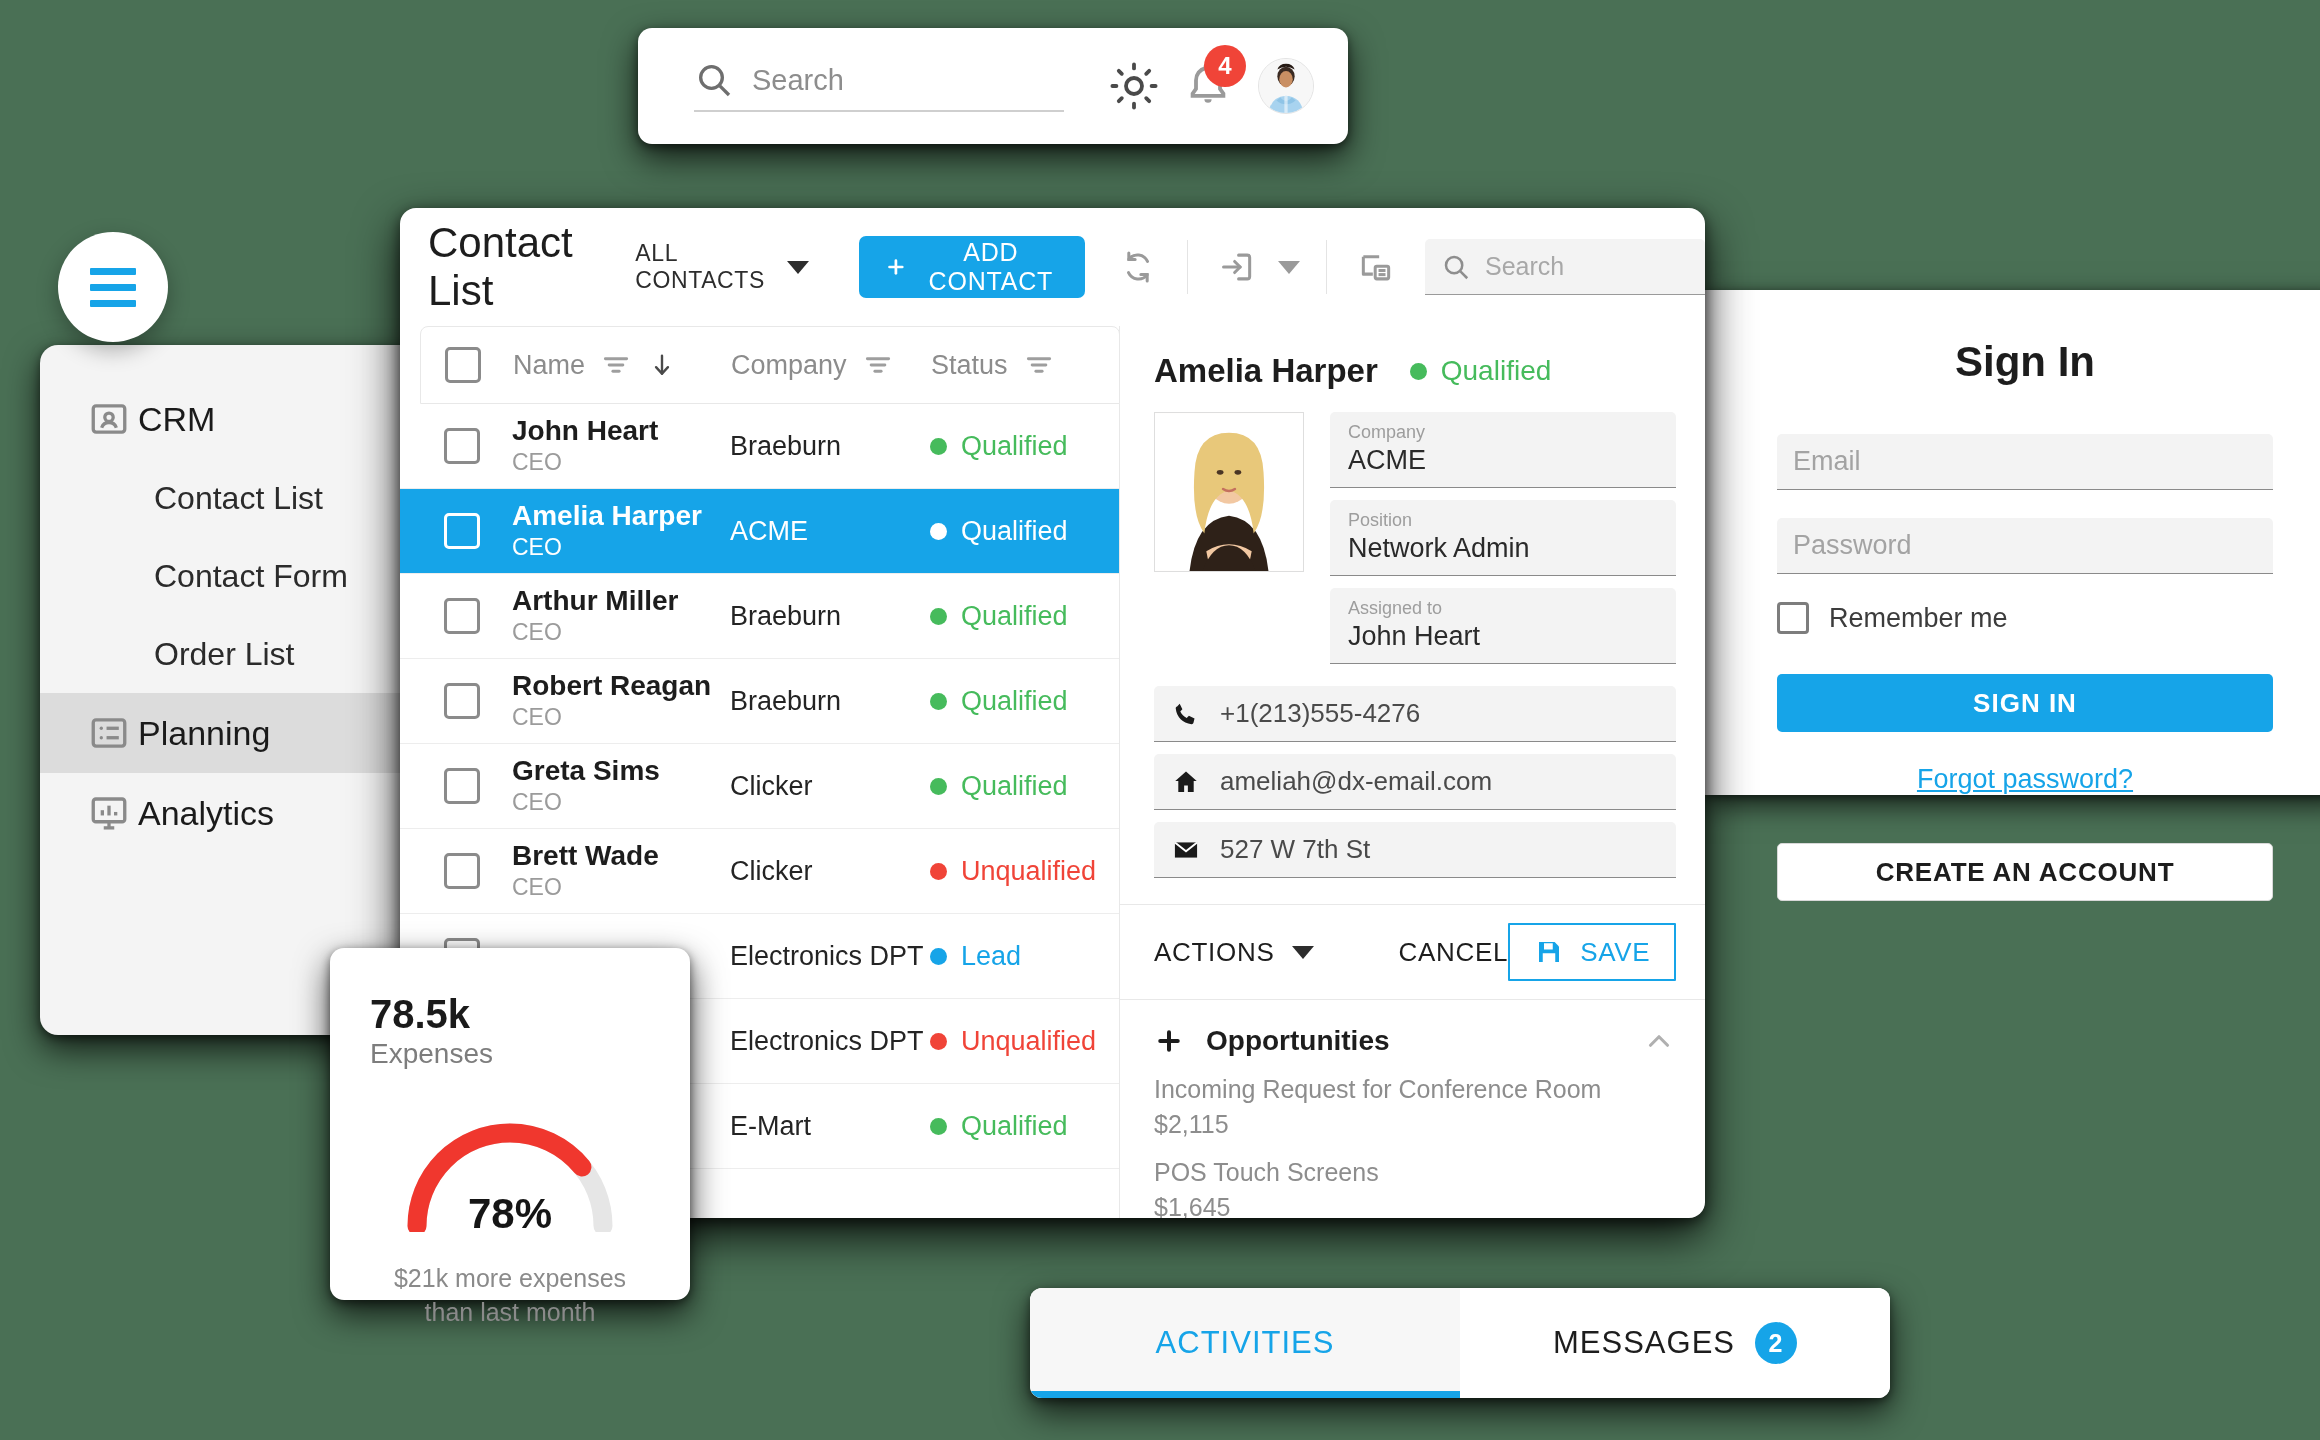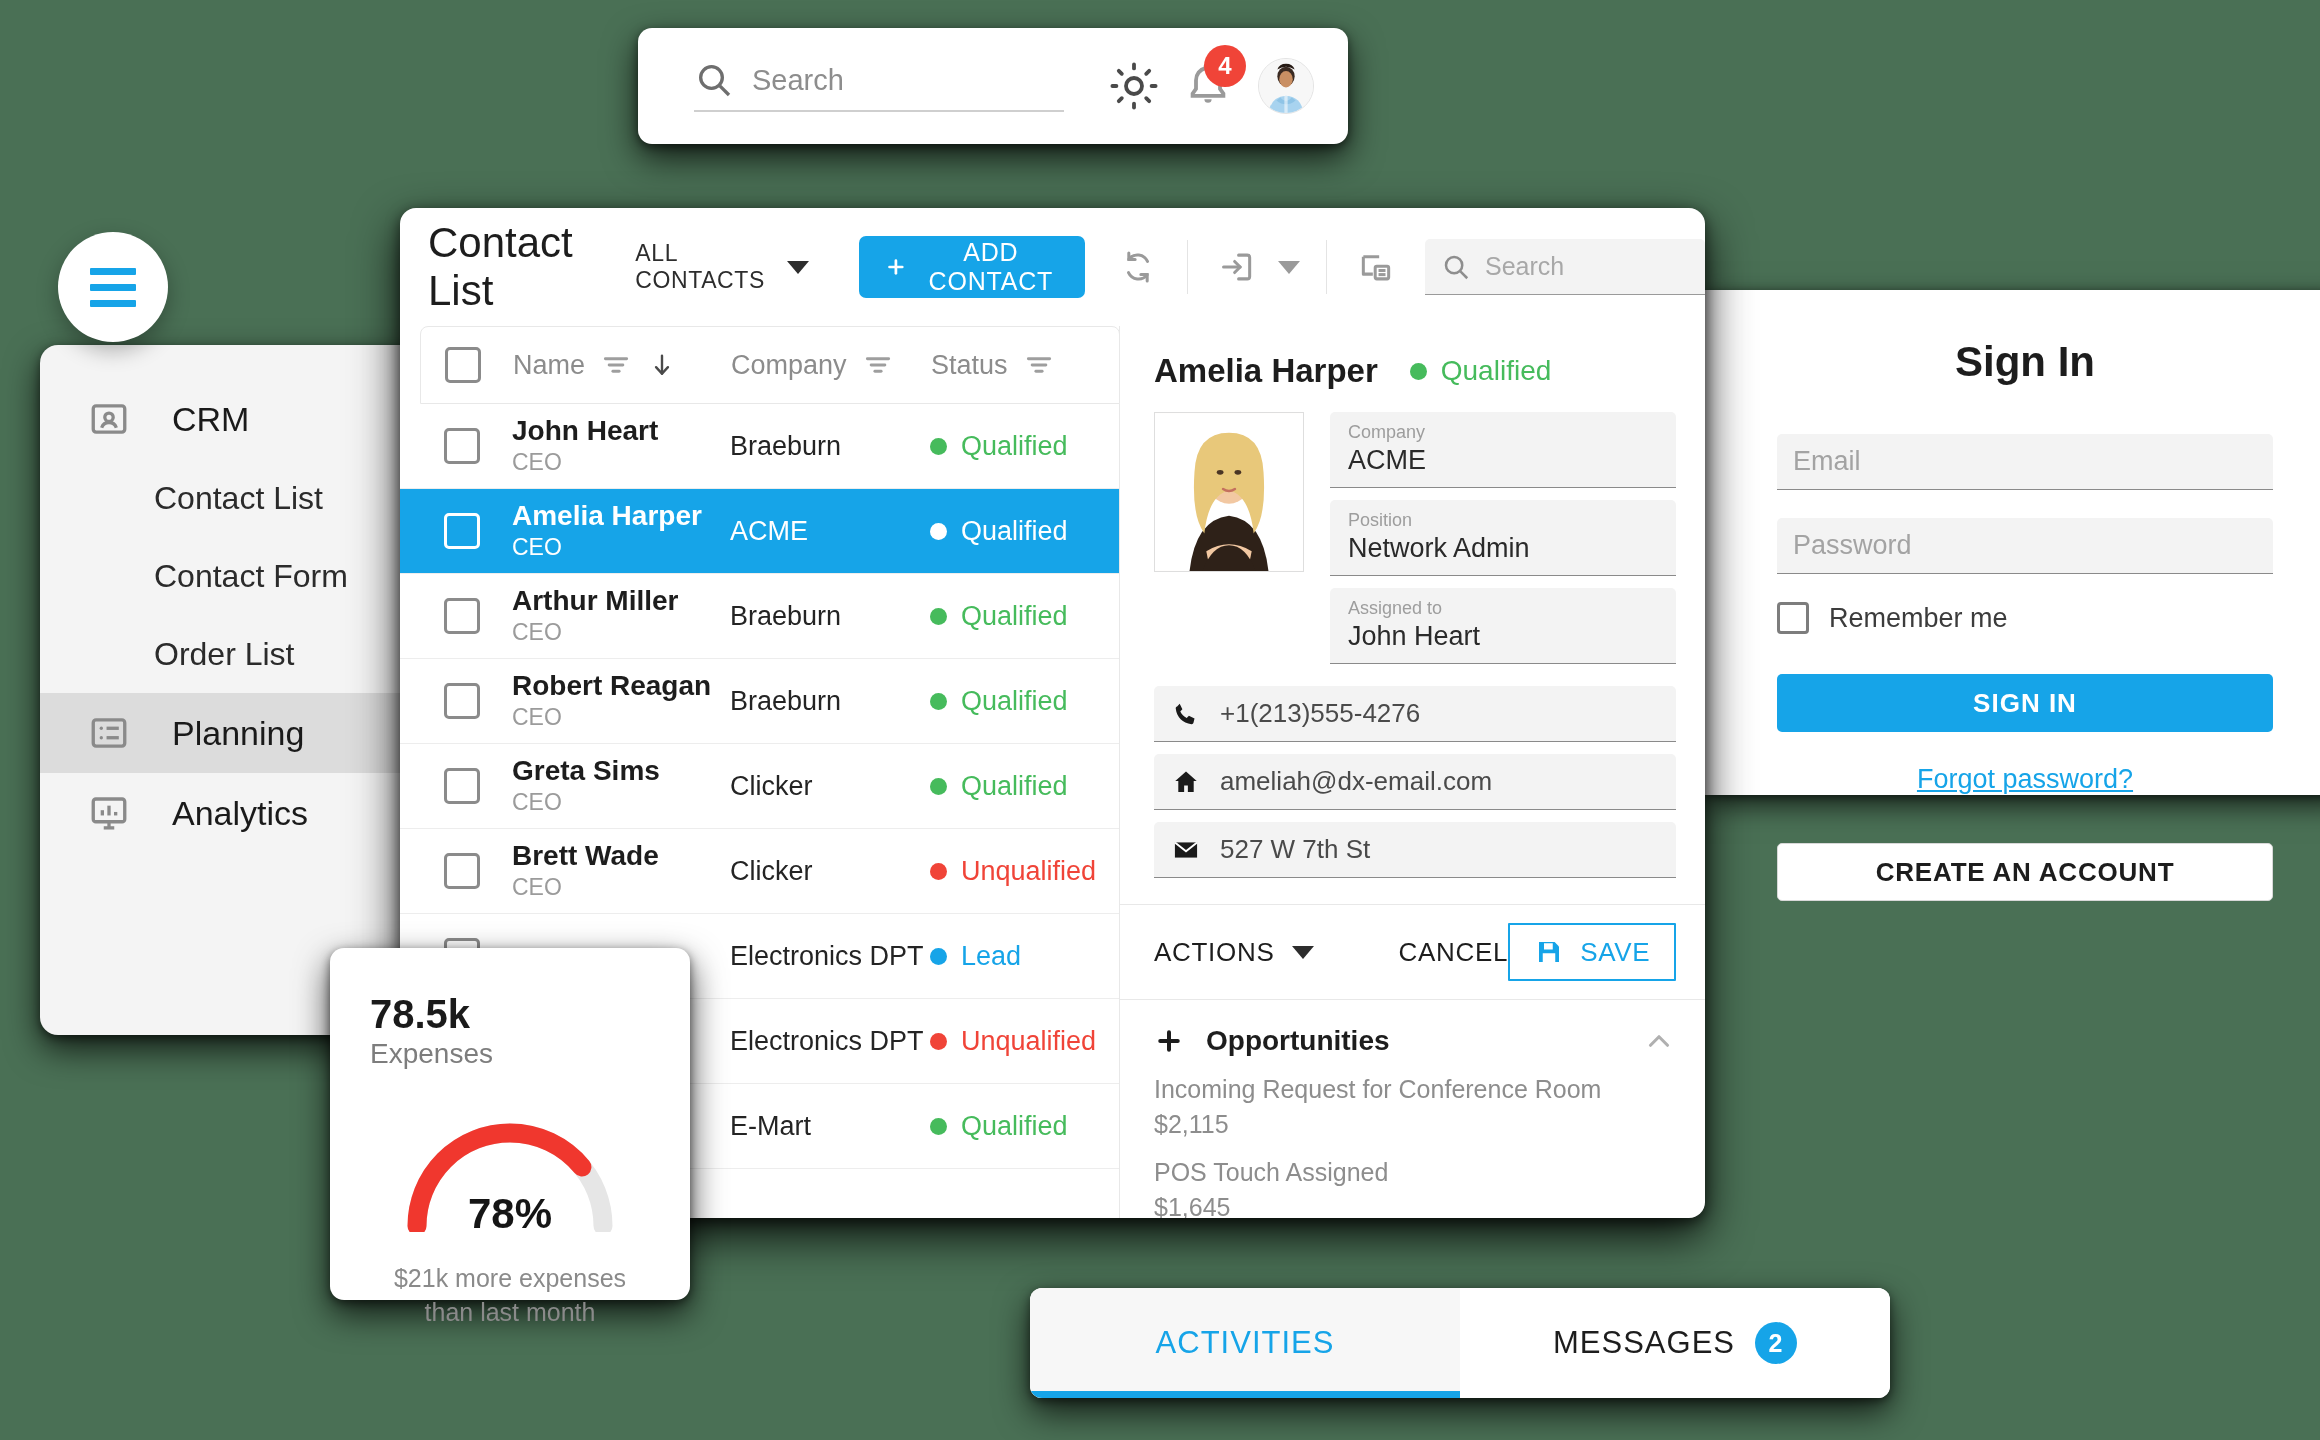--- a/index.html
+++ b/index.html
@@ -58,21 +58,21 @@
   }
   #hamburger span { display: block; width: 46px; height: 7px; background: #16a4e8; border-radius: 1px; }
 
   
   #sidebar {
     left: 40px; top: 345px; width: 400px; height: 690px;
     border-radius: 18px; background: #f4f4f4; overflow: hidden;
     padding-top: 34px; z-index: 3;
   }
   .nav-main {
-    display: flex; align-items: center; gap: 42px;
+    display: flex; align-items: center; gap: 8px;
     height: 80px; padding-left: 48px; font-size: 34px; color: #1a1a1a;
   }
   .nav-main.active { background: #dcdcdc; }
   .nav-sub {
     height: 78px; padding-left: 114px; display: flex; align-items: center;
     font-size: 32px; color: #2b2b2b;
   }
   .nav-icon { width: 42px; height: 42px; flex: 0 0 42px; color: #8a8a8a; }
 
   
@@ -639,21 +639,21 @@
         <svg class="chev" viewBox="0 0 24 24" fill="none" stroke="currentColor" stroke-width="2.2" stroke-linecap="round" stroke-linejoin="round">
           <polyline points="6,15 12,9 18,15"></polyline>
         </svg>
       </div>
       <div id="opportunities-list">
           <div class="opp-item">
             <div>Incoming Request for Conference Room</div>
             <div>$2,115</div>
           </div>
           <div class="opp-item">
-            <div>POS Touch Assigned</div>
+            <div>POS Touch Screens</div>
             <div>$1,645</div>
           </div>
         </div>
 
     </div>
   </div>
 </div>
 
 <div class="panel sh-sm" id="signin">
   <h2>Sign In</h2>

